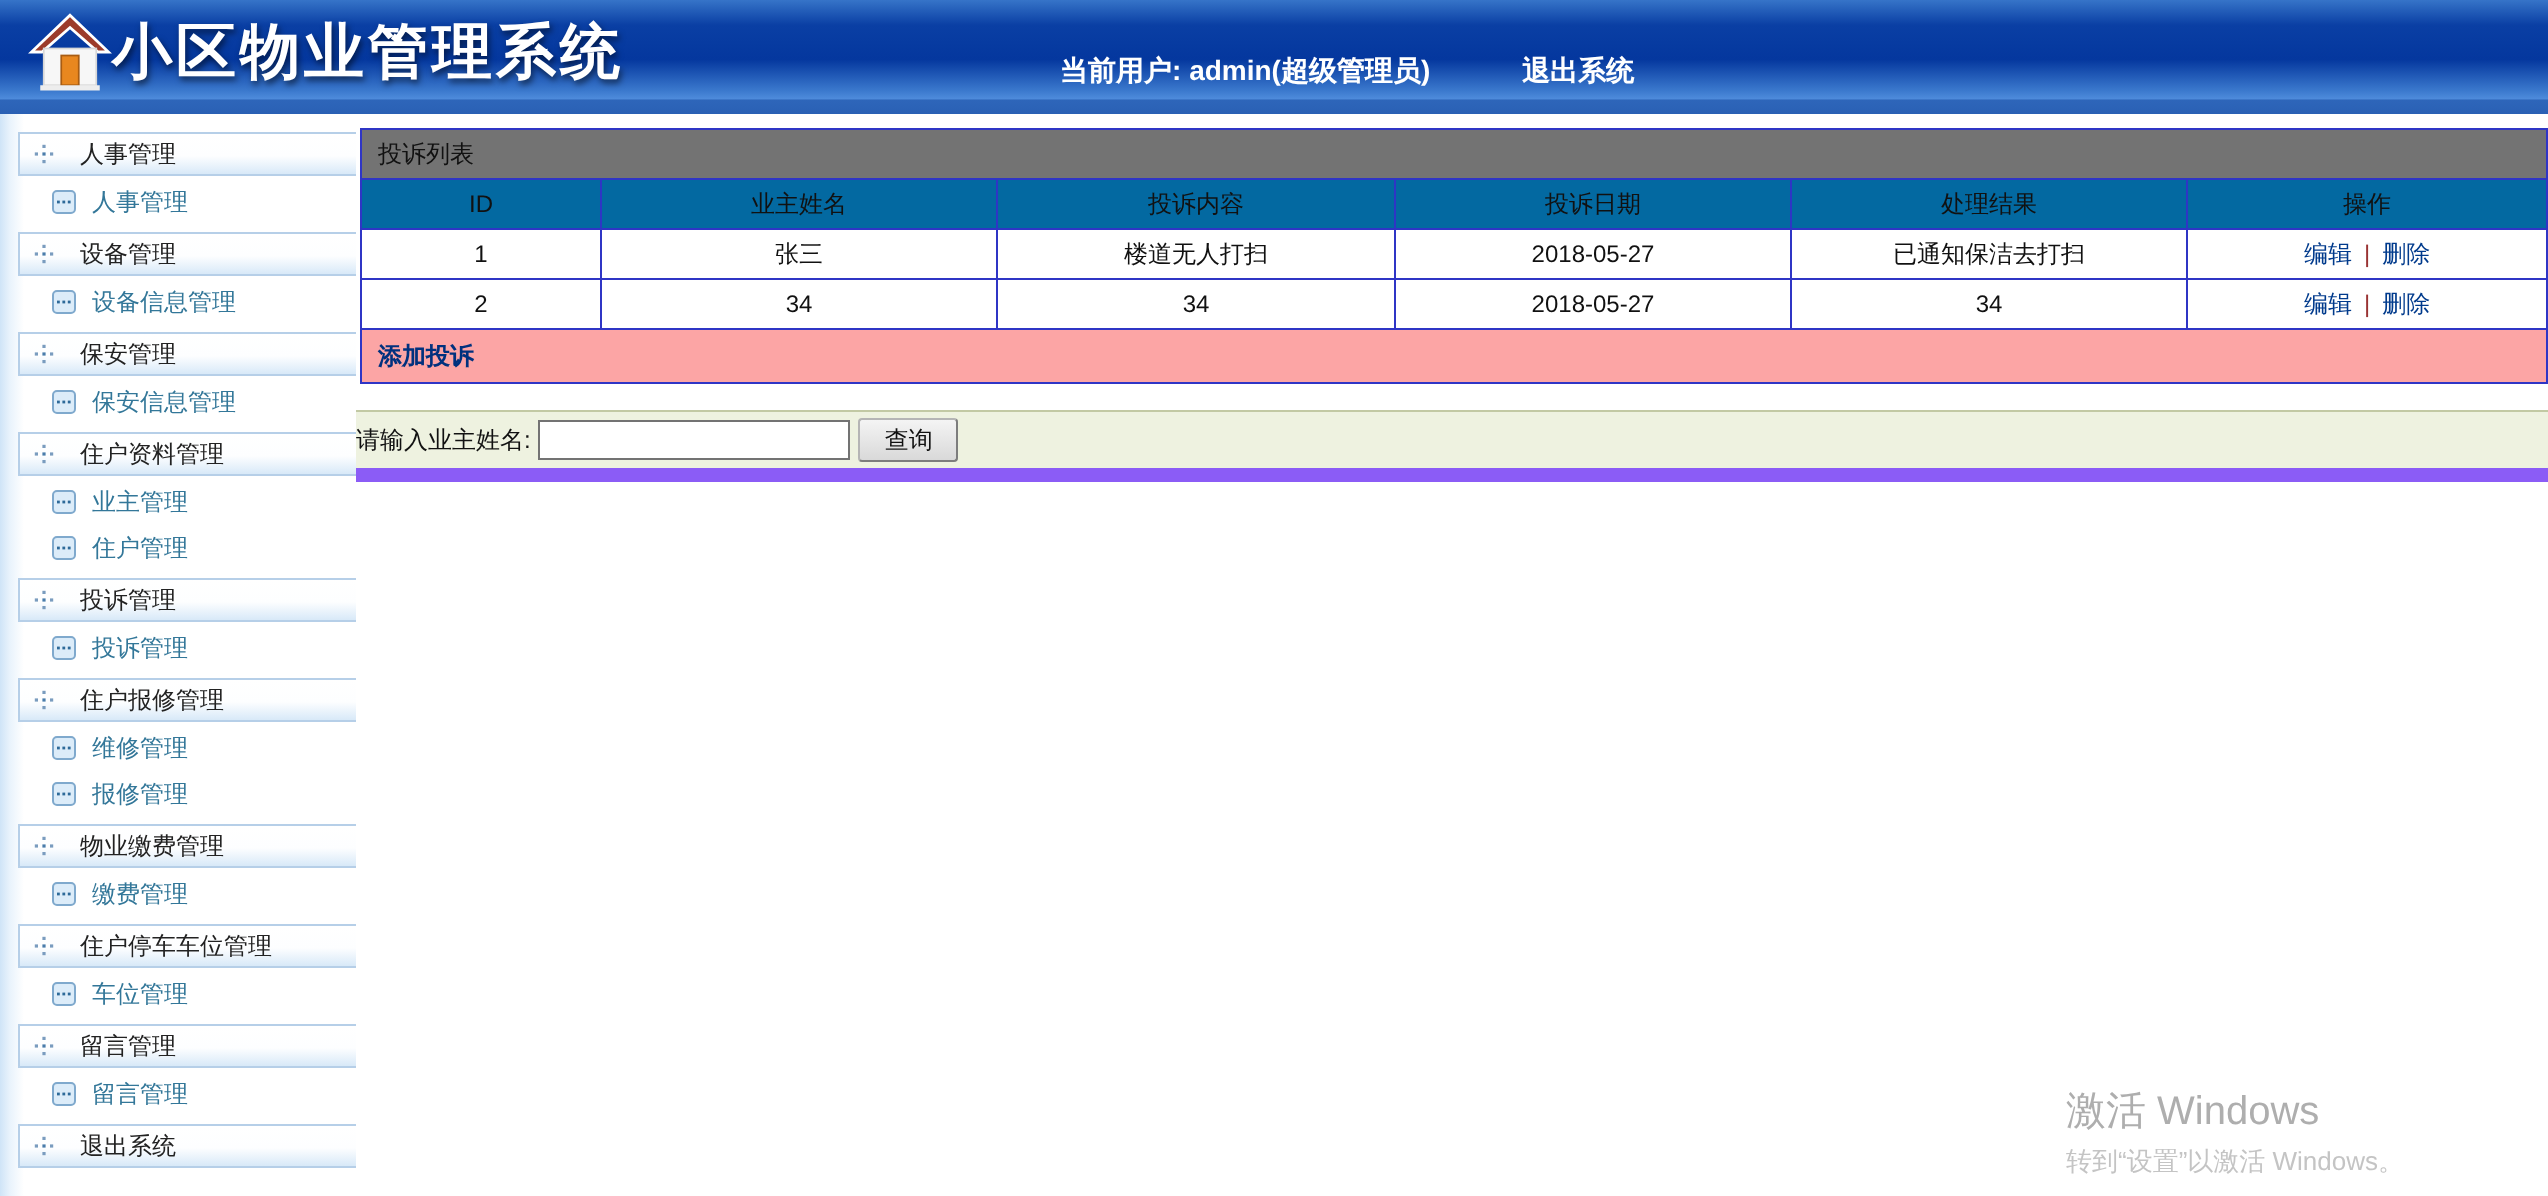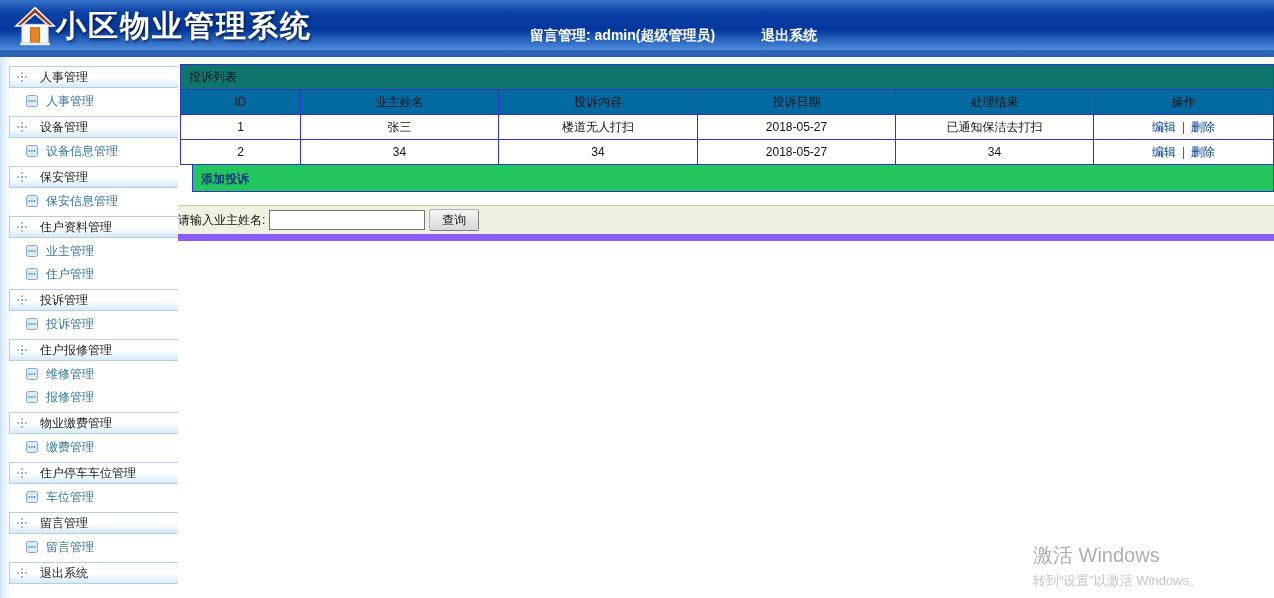--- a/index.html
+++ b/index.html
@@ -44,39 +44,39 @@
     margin:3px 0 0 26px;height:20px;
     display:flex;align-items:center;gap:8px;
     font-size:12px;color:#337799;
   }
   .side-icon{display:inline-flex;align-items:center;}
   
   .content{position:absolute;left:178px;top:57px;right:0;bottom:0;background:#ffffff;}
   .panel{margin:7px 0 0 2px;}
   .caption{
     border:1px solid #2f35c5;border-bottom:none;
-    background:#0f766e;font-size:12px;color:#111111;
+    background:#737373;font-size:12px;color:#111111;
     padding:5px 8px;height:14px;line-height:14px;
   }
   table.grid{width:100%;border-collapse:collapse;table-layout:fixed;}
   table.grid th,table.grid td{
     border:1px solid #2f35c5;height:24px;padding:0;
     text-align:center;font-size:12px;color:#111111;font-weight:normal;
   }
   table.grid th{background:#0369a1;}
   table.grid th:nth-child(1){width:119px;}
   table.grid th:nth-child(2){width:197px;}
   table.grid th:nth-child(3){width:198px;}
   table.grid th:nth-child(4){width:197px;}
   table.grid th:nth-child(5){width:197px;}
   td.ops a{color:#003a8c;text-decoration:none;cursor:pointer;}
   td.ops .sep{color:#993333;margin:0 6px;}
   .add-row{
     border:1px solid #2f35c5;border-top:none;
-    background:#22c55e;padding:5px 8px;height:16px;line-height:16px;margin-left:12px;
+    background:#fca5a5;padding:5px 8px;height:16px;line-height:16px;
   }
   .add-row a{color:#00317e;font-weight:bold;font-size:12px;text-decoration:none;cursor:pointer;}
   
   .search-bar{
     margin-top:13px;height:28px;
     background:#eef2e0;border-top:1px solid #c2c9a4;border-bottom:7px solid #8b5cf6;
     display:flex;align-items:center;gap:4px;
     font-size:12px;color:#111111;
   }
   .search-bar input{
@@ -104,21 +104,21 @@
         <polygon points="24,3 46,24 40,24 24,10 8,24 2,24" fill="#9c3b2a" stroke="#ffffff" stroke-width="1.6"></polygon>
         <rect x="9" y="22" width="30" height="21" fill="#f7f7f7" stroke="#d7d7d7"></rect>
         <rect x="19" y="26" width="10" height="17" fill="#e8871f" stroke="#a85c12"></rect>
         <rect x="7" y="43" width="34" height="3" fill="#ededed"></rect>
       </svg>
     </span>
     <h1 class="app-title">小区物业管理系统</h1>
   </div>
   <div class="userbar">
     <span>
-      <span>留言管理:</span>
+      <span>当前用户:</span>
       <span>admin(超级管理员)</span>
     </span>
     <a class="logout">退出系统</a>
   </div>
 </div>
 
 <nav class="sidebar" id="sidebar">
     <div class="side-item category">
       <span class="side-icon">
         <svg width="10" height="10" viewBox="0 0 10 10">

